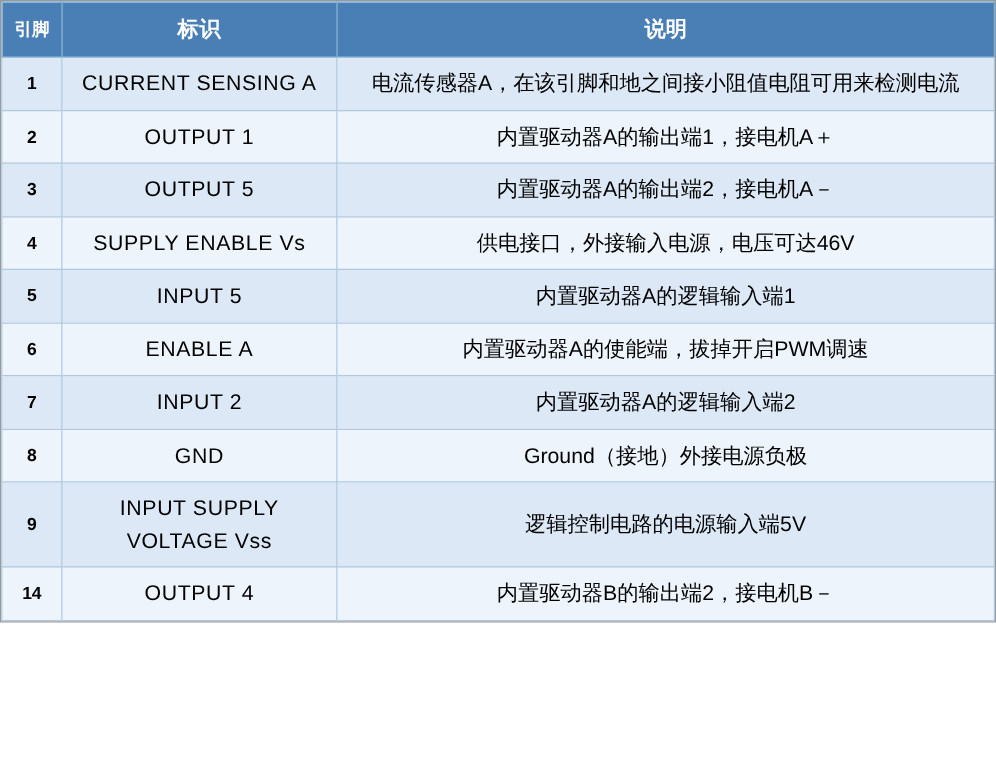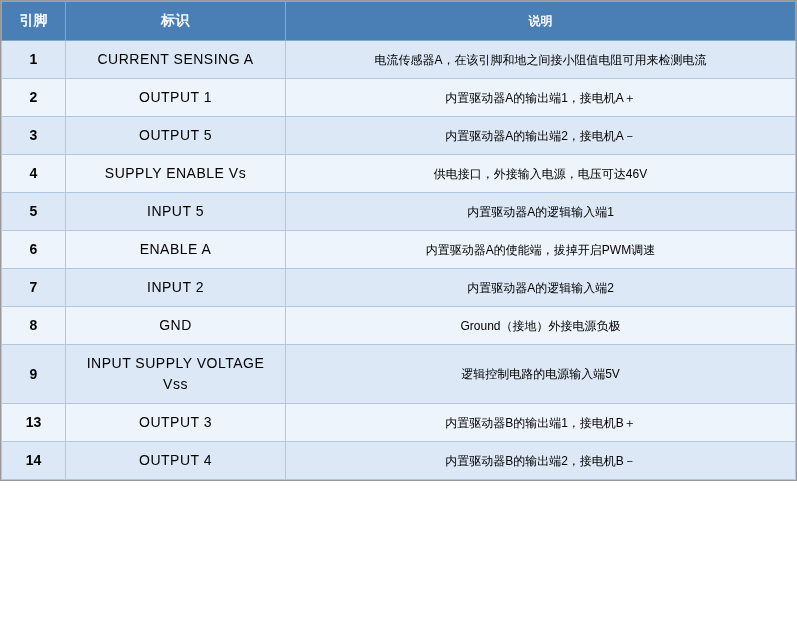--- a/index.html
+++ b/index.html
@@ -36,33 +36,33 @@
     tbody tr:nth-child(even) {
       background-color: #eef4fb;
     }
     tbody td {
       padding: 8px 10px;
       border: 1px solid #b0c8e0;
       vertical-align: middle;
       line-height: 1.5;
     }
     .col-pin {
-      width: 64px;
+      width: 48px;
       text-align: center;
       font-weight: bold;
       font-size: 14px;
     }
     .col-label {
       width: 220px;
       text-align: center;
-      font-size: 14px;
+      font-size: 17px;
       letter-spacing: 0.5px;
     }
     .col-desc {
-      font-size: 12px;
+      font-size: 17px;
       text-align: center;
     }
   </style>
 </head>
 <body>
 
 <div class="table-wrapper">
   <table>
     <thead>
       <tr>
@@ -111,24 +111,19 @@
           <td class="col-pin">8</td>
           <td class="col-label">GND</td>
           <td class="col-desc">Ground（接地）外接电源负极</td>
         </tr>
         <tr>
           <td class="col-pin">9</td>
           <td class="col-label">INPUT SUPPLY VOLTAGE Vss</td>
           <td class="col-desc">逻辑控制电路的电源输入端5V</td>
         </tr>
         <tr>
-          <td class="col-pin">13</td>
-          <td class="col-label">OUTPUT 3</td>
-          <td class="col-desc">内置驱动器B的输出端1，接电机B＋</td>
-        </tr>
-        <tr>
           <td class="col-pin">14</td>
           <td class="col-label">OUTPUT 4</td>
           <td class="col-desc">内置驱动器B的输出端2，接电机B－</td>
         </tr>
       </tbody>
   </table>
 </div>
 
 </body></html>

